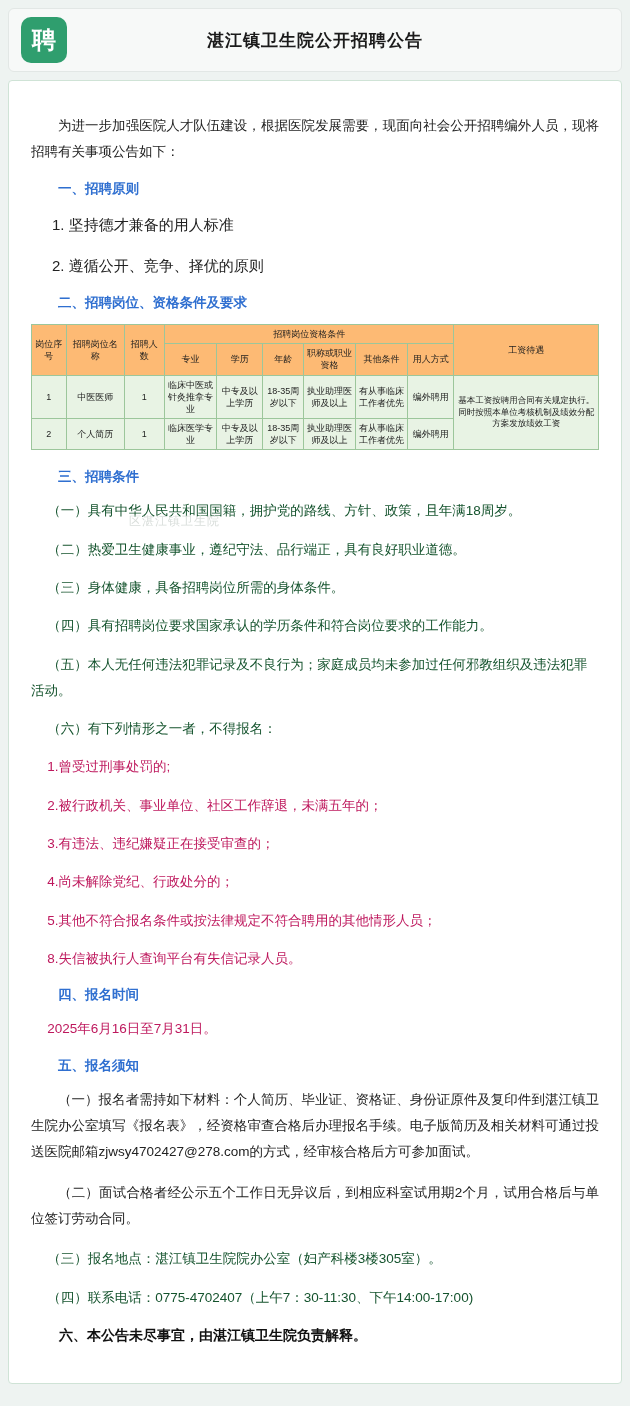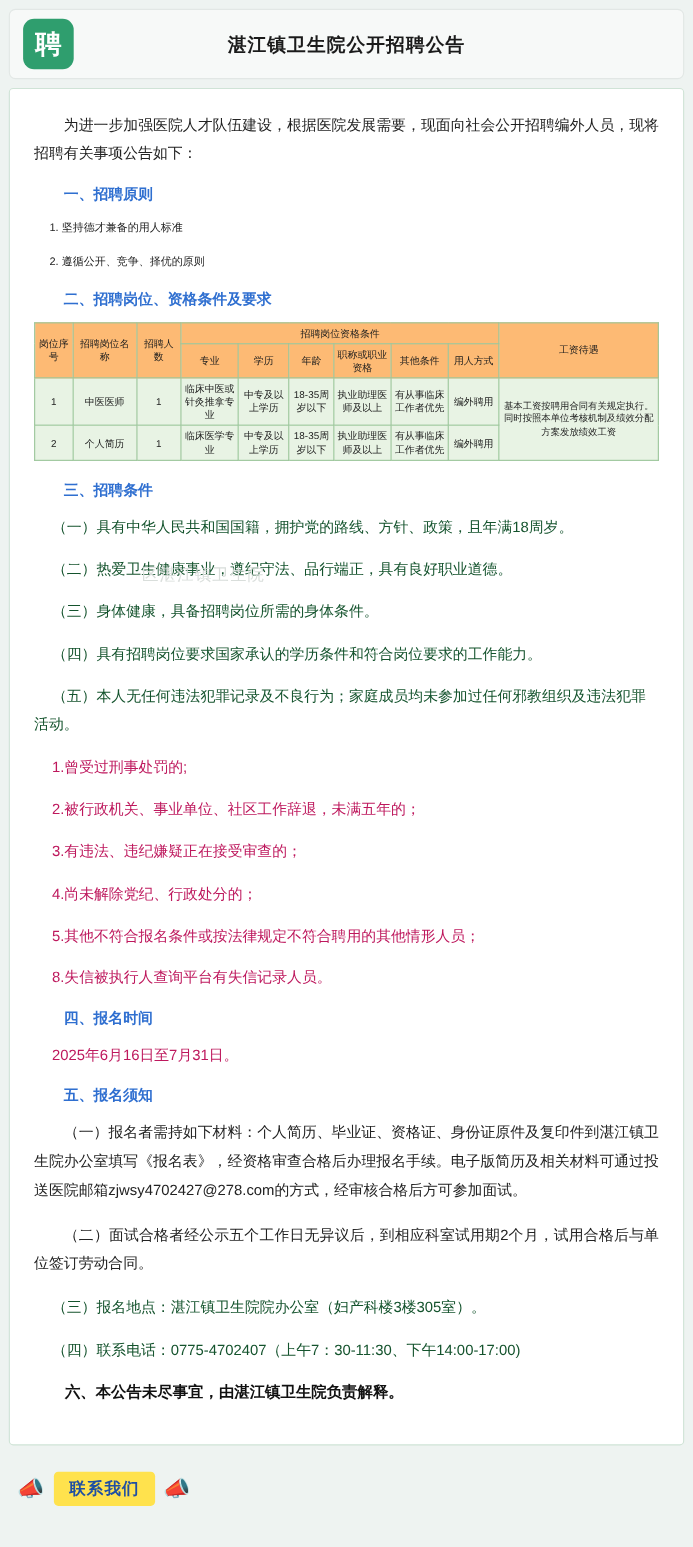--- a/index.html
+++ b/index.html
@@ -63,45 +63,45 @@
     border: 1px solid #cfe3d6;
     border-radius: 4px;
     padding: 20px 22px 24px 22px;
     position: relative;
     overflow: hidden;
   }
   .watermark {
     position: absolute;
     left: 120px;
     top: 432px;
-    font-size: 15px;
+    font-size: 12px;
     color: #d9dedb;
     white-space: nowrap;
     pointer-events: none;
     letter-spacing: 1px;
   }
 
-  p { margin: 0 0 14px 0; }
+  p { margin: 12px 0 14px 0; }
 
   .para {
     font-size: 13.5px;
     line-height: 1.95;
     color: #222;
     text-indent: 2em;
     text-align: justify;
   }
   .sec-title {
     font-size: 13.5px;
     font-weight: bold;
     color: #2f6fd0;
     margin: 14px 0 12px 0;
     text-indent: 2em;
   }
   .list-item {
-    font-size: 10px;
+    font-size: 15px;
     line-height: 1.95;
     color: #222;
     margin: 0 0 12px 0;
     text-indent: 1.4em;
   }
   .sub-item {
     font-size: 13.5px;
     line-height: 1.95;
     color: #14532d;
     margin: 0 0 12px 0;
@@ -234,20 +234,21 @@
         </tr>
       </tbody>
     </table>
 
     <p class="sec-title">三、招聘条件</p>
     <p class="sub-item">（一）具有中华人民共和国国籍，拥护党的路线、方针、政策，且年满18周岁。</p>
     <p class="sub-item">（二）热爱卫生健康事业，遵纪守法、品行端正，具有良好职业道德。</p>
     <p class="sub-item">（三）身体健康，具备招聘岗位所需的身体条件。</p>
     <p class="sub-item">（四）具有招聘岗位要求国家承认的学历条件和符合岗位要求的工作能力。</p>
     <p class="sub-item">（五）本人无任何违法犯罪记录及不良行为；家庭成员均未参加过任何邪教组织及违法犯罪活动。</p>
+    <p class="sub-item">（六）有下列情形之一者，不得报名：</p>
 
     <p class="flat-item">1.曾受过刑事处罚的;</p>
     <p class="flat-item">2.被行政机关、事业单位、社区工作辞退，未满五年的；</p>
     <p class="flat-item">3.有违法、违纪嫌疑正在接受审查的；</p>
     <p class="flat-item">4.尚未解除党纪、行政处分的；</p>
     <p class="flat-item">5.其他不符合报名条件或按法律规定不符合聘用的其他情形人员；</p>
     <p class="flat-item">8.失信被执行人查询平台有失信记录人员。</p>
 
     <p class="sec-title">四、报名时间</p>
     <p class="flat-item">2025年6月16日至7月31日。</p>

